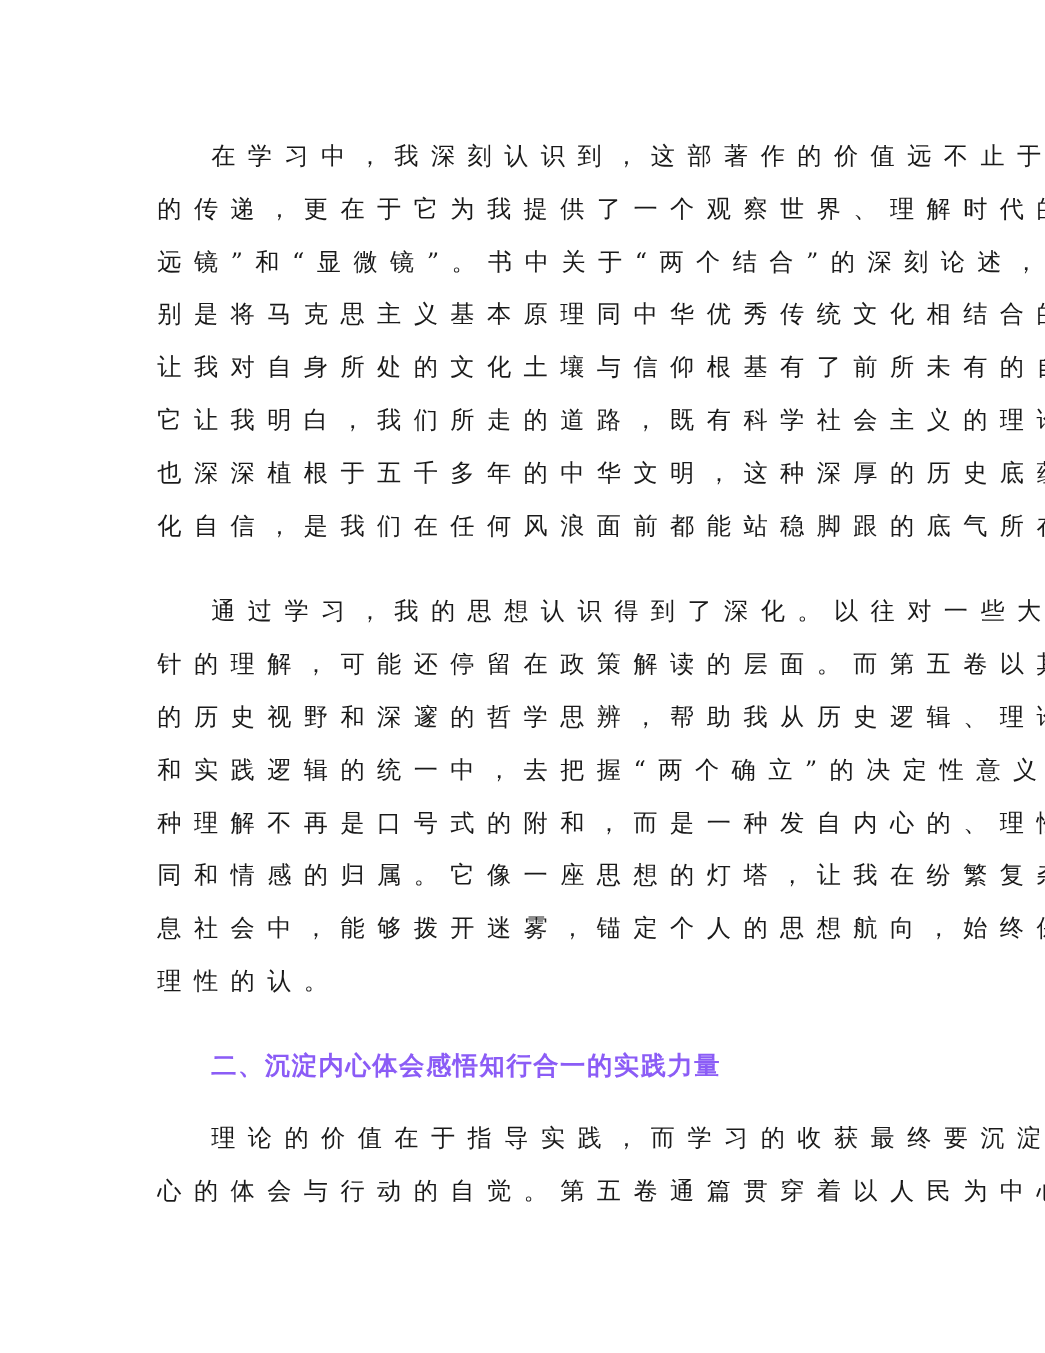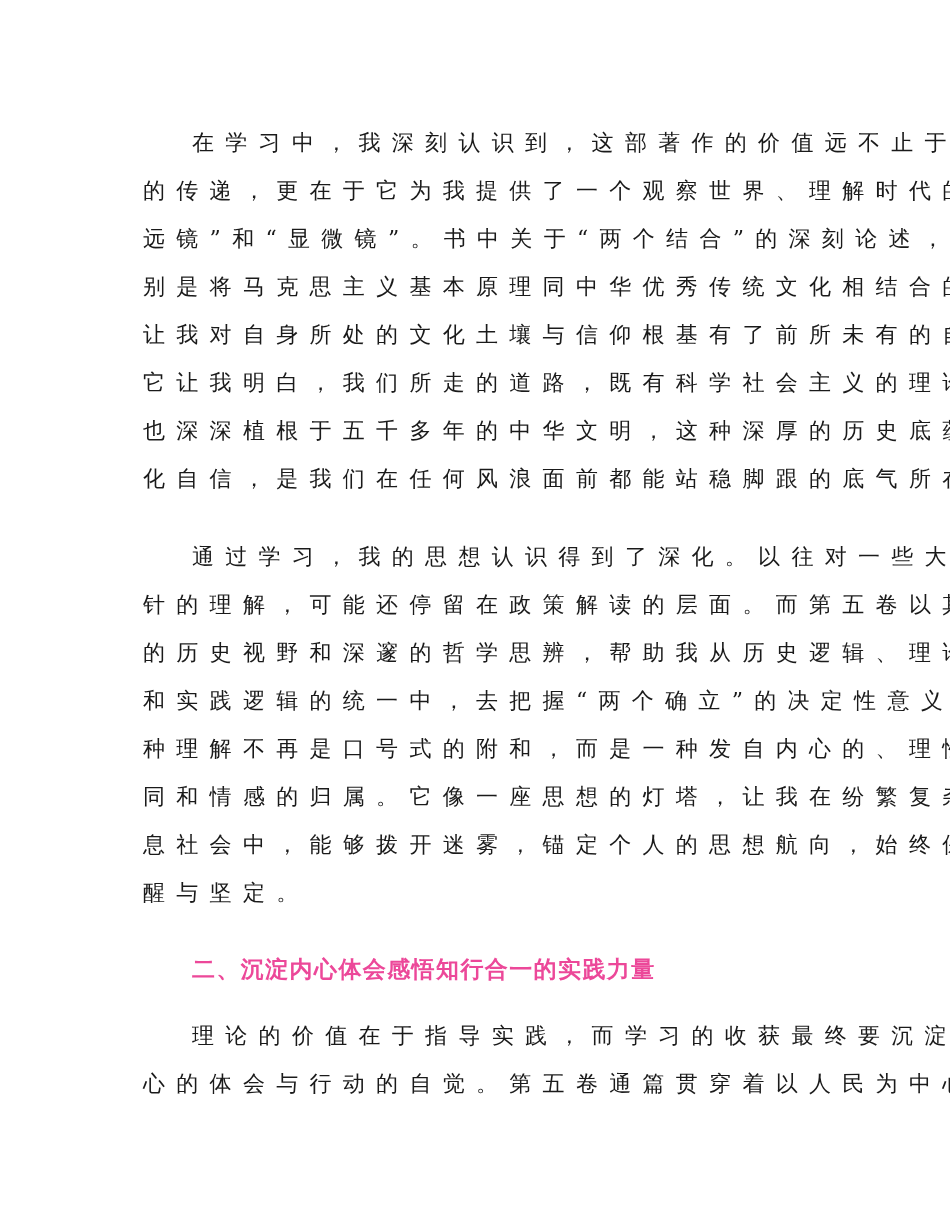--- a/index.html
+++ b/index.html
@@ -36,21 +36,21 @@
     }
     .heading {
       position: absolute;
       left: 192px;
       height: 48px;
       line-height: 48px;
       font-family: "DejaVu Sans", "Liberation Sans", sans-serif;
       font-size: 23px;
       font-weight: bold;
       letter-spacing: 1.4px;
-      color: #ec4899;
+      color: #8b5cf6;
       white-space: nowrap;
     }
   </style>
 </head>
 <body>
 
 <div class="page">
 
   <div>
     <div class="line indent" style="top:119px;">在学习中，我深刻认识到，这部著作的价值远不止于知识</div>
@@ -64,21 +64,21 @@
   </div>
 
   <div>
     <div class="line indent" style="top:533px;">通过学习，我的思想认识得到了深化。以往对一些大政方</div>
     <div class="line" style="top:581px;">针的理解，可能还停留在政策解读的层面。而第五卷以其宏大</div>
     <div class="line" style="top:629px;">的历史视野和深邃的哲学思辨，帮助我从历史逻辑、理论逻辑</div>
     <div class="line" style="top:677px;">和实践逻辑的统一中，去把握“两个确立”的决定性意义。这</div>
     <div class="line" style="top:725px;">种理解不再是口号式的附和，而是一种发自内心的、理性的认</div>
     <div class="line" style="top:773px;">同和情感的归属。它像一座思想的灯塔，让我在纷繁复杂的信</div>
     <div class="line" style="top:821px;">息社会中，能够拨开迷雾，锚定个人的思想航向，始终保持清</div>
-    <div class="line" style="top:869px;">醒与坚定。</div>
+    <div class="line" style="top:869px;">理性的认。</div>
   </div>
 
   <div class="heading" style="top:945px;">二、沉淀内心体会感悟知行合一的实践力量</div>
 
   <div>
     <div class="line indent" style="top:1012px;">理论的价值在于指导实践，而学习的收获最终要沉淀为内</div>
     <div class="line" style="top:1060px;">心的体会与行动的自觉。第五卷通篇贯穿着以人民为中心的发</div>
   </div>
 
 </div>

